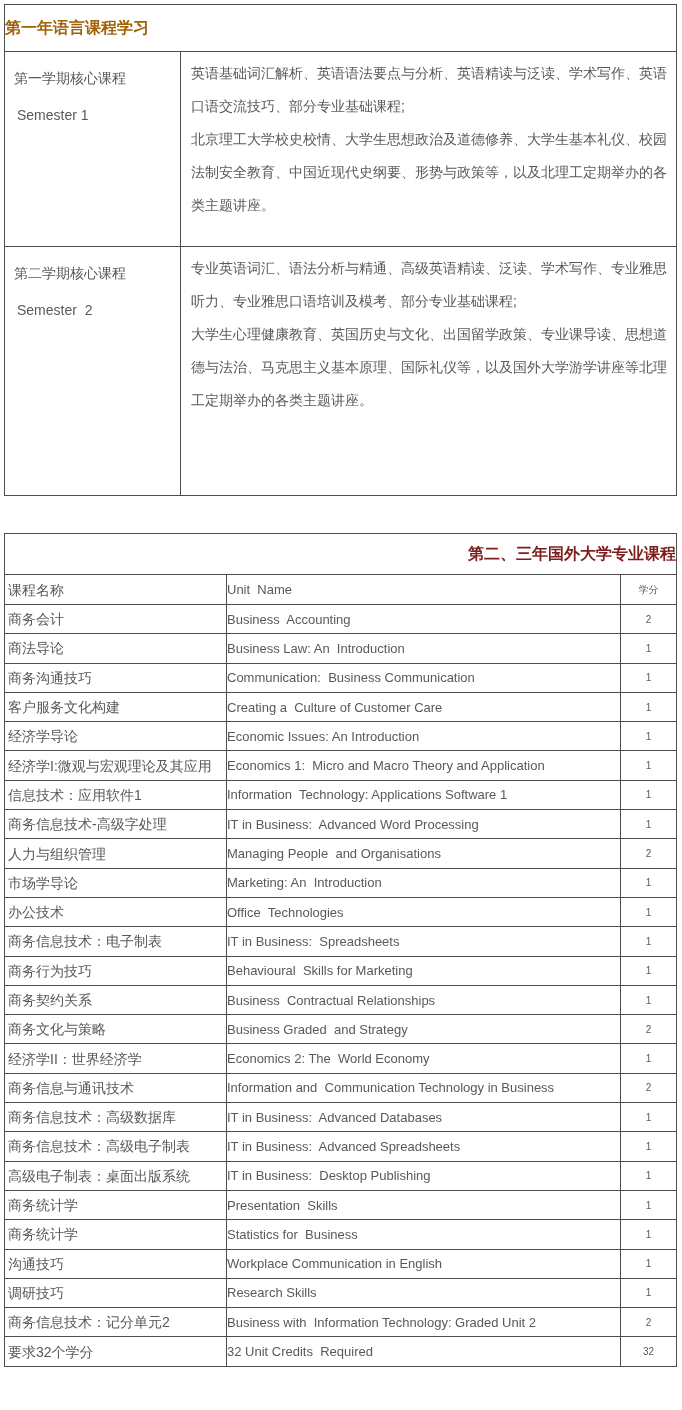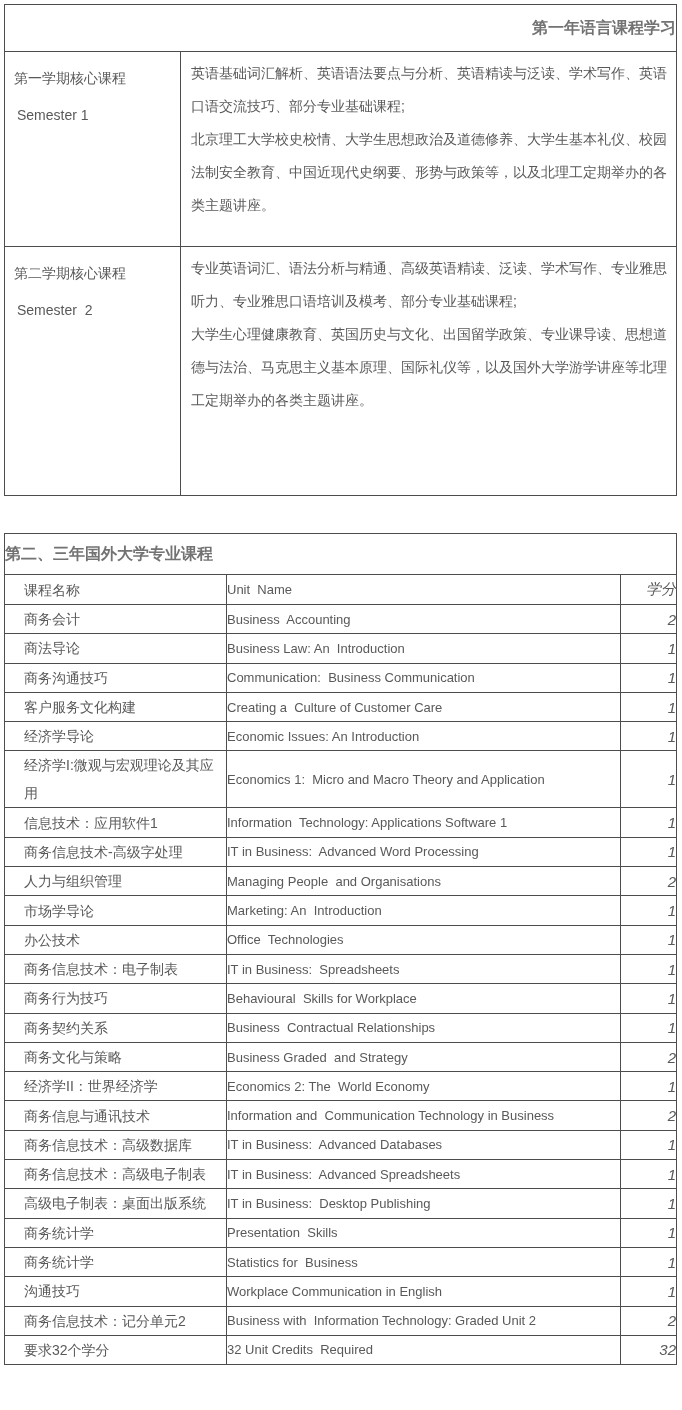--- a/index.html
+++ b/index.html
@@ -24,25 +24,25 @@
     border: 1px solid #4d4d4d;
     padding: 0;
     color: #595959;
     font-weight: normal;
     text-align: left;
   }
   
   .t1 { margin: 4px 0 0 4px; }
   .t1 .title-cell {
     height: 46px;
-    text-align: right;
+    text-align: left;
     vertical-align: middle;
     font-size: 16px;
     font-weight: bold;
-    color: #737373;
+    color: #a16207;
   }
   .t1 .term-cell {
     vertical-align: top;
     padding: 8px 4px 0 9px;
     font-size: 14px;
     line-height: 37px;
   }
   .t1 .term-cell .en-line { white-space: pre; padding-left: 3px; }
   .t1 .content-cell {
     vertical-align: top;
@@ -50,44 +50,43 @@
     font-size: 14px;
     line-height: 33px;
   }
   .t1 .content-cell div { margin: 0; }
   .t1 .r1 td { height: 186px; }
   .t1 .r2 td { height: 240px; margin-top: 32px; }
   
   .t2 { margin: 37px 0 0 4px; }
   .t2 .title-cell {
     height: 40px;
-    text-align: left;
+    text-align: right;
     vertical-align: middle;
     font-size: 16px;
     font-weight: bold;
-    color: #737373;
+    color: #7f1d1d;
   }
   .t2 .hdr td { height: 29px; }
   .t2 tbody td { height: 28.3px; }
   .t2 td { vertical-align: middle; }
   .t2 .c1 {
-    padding-left: 19px;
+    padding-left: 3px;
     padding-right: 6px;
     font-size: 14px;
     line-height: 28px;
   }
   .t2 .c2 {
     padding-left: 0;
     font-size: 13px;
     white-space: pre;
   }
   .t2 .c3 {
-    text-align: right;
-    font-size: 15px;
-    font-style: italic;
+    text-align: center;
+    font-size: 10px;
   }
 </style>
 </head>
 <body>
 
 <div class="page">
 
   <table class="t1">
     <colgroup>
         <col style="width:176px">
@@ -193,21 +192,21 @@
         <td class="c2">Office  Technologies</td>
         <td class="c3">1</td>
       </tr>
         <tr>
         <td class="c1">商务信息技术：电子制表</td>
         <td class="c2">IT in Business:  Spreadsheets</td>
         <td class="c3">1</td>
       </tr>
         <tr>
         <td class="c1">商务行为技巧</td>
-        <td class="c2">Behavioural  Skills for Workplace</td>
+        <td class="c2">Behavioural  Skills for Marketing</td>
         <td class="c3">1</td>
       </tr>
         <tr>
         <td class="c1">商务契约关系</td>
         <td class="c2">Business  Contractual Relationships</td>
         <td class="c3">1</td>
       </tr>
         <tr>
         <td class="c1">商务文化与策略</td>
         <td class="c2">Business Graded  and Strategy</td>
@@ -244,20 +243,25 @@
         <td class="c3">1</td>
       </tr>
         <tr>
         <td class="c1">商务统计学</td>
         <td class="c2">Statistics for  Business</td>
         <td class="c3">1</td>
       </tr>
         <tr>
         <td class="c1">沟通技巧</td>
         <td class="c2">Workplace Communication in English</td>
+        <td class="c3">1</td>
+      </tr>
+        <tr>
+        <td class="c1">调研技巧</td>
+        <td class="c2">Research Skills</td>
         <td class="c3">1</td>
       </tr>
         <tr>
         <td class="c1">商务信息技术：记分单元2</td>
         <td class="c2">Business with  Information Technology: Graded Unit 2</td>
         <td class="c3">2</td>
       </tr>
         <tr>
         <td class="c1">要求32个学分</td>
         <td class="c2">32 Unit Credits  Required</td>

